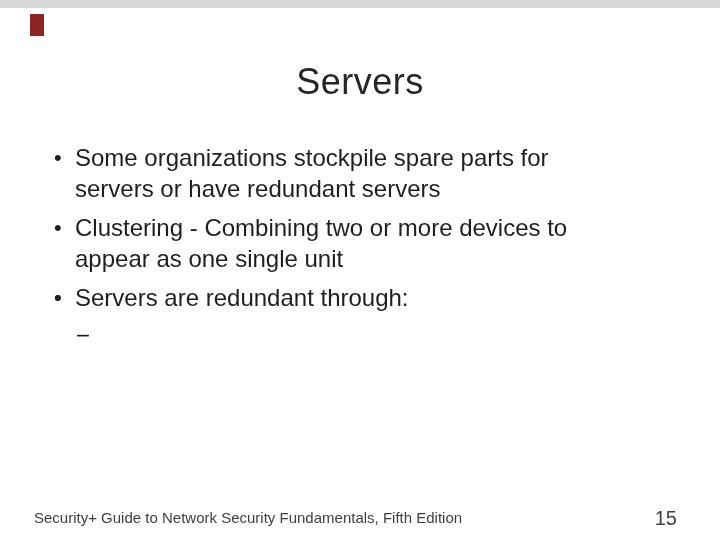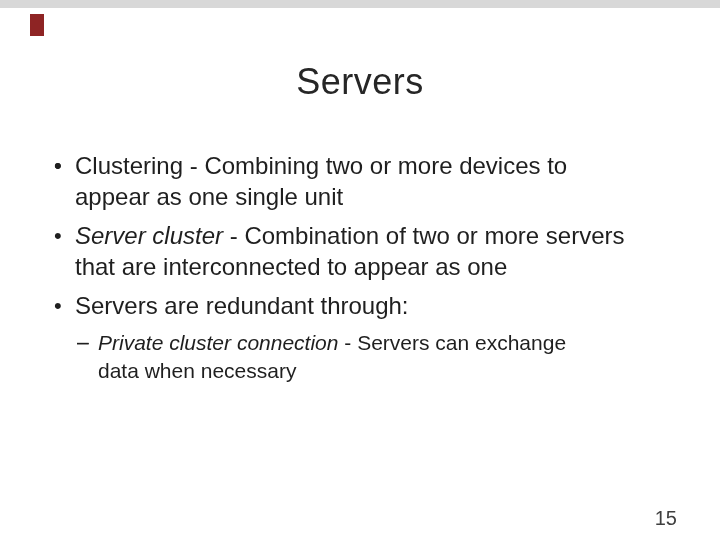--- a/index.html
+++ b/index.html
@@ -52,27 +52,27 @@
 </head>
 <body>
 
 <div class="slide">
   <div class="accent-mark" style="background: rgb(142, 36, 36);"></div>
 
   <div class="slide-title">Servers</div>
 
   <div class="content">
     <ul id="bullet-list">
-        <li class="l1"><span class="marker">•</span></li>
+        <li class="l1"><span class="marker">•</span><span class="runs"><span class="run ">Some organizations stockpile spare parts for
+servers or have redundant servers</span></span></li>
         <li class="l1"><span class="marker">•</span><span class="runs"><span class="run bold">Clustering</span><span class="run "> - Combining two or more devices to
 appear as one single unit</span></span></li>
-        <li class="l1"><span class="marker">•</span><span class="runs"><span class="run italic">Server cluster</span><span class="run "> - Combination of two or more servers
-that are interconnected to appear as one</span></span></li>
+        <li class="l1"><span class="marker">•</span></li>
         <li class="l1"><span class="marker">•</span><span class="runs"><span class="run ">Servers are redundant through:</span></span></li>
         <li class="l2"><span class="marker">–</span></li>
-        <li class="l2"><span class="marker">–</span><span class="runs"><span class="run italic">Private cluster connection</span><span class="run "> - Servers can exchange
-data when necessary</span></span></li>
+        <li class="l2"><span class="marker">–</span></li>
       </ul>
   </div>
 
+  <div class="footer-text">Security+ Guide to Network Security Fundamentals, Fifth Edition</div>
 
   <div class="page-number">15</div>
 </div>
 
 </body></html>

